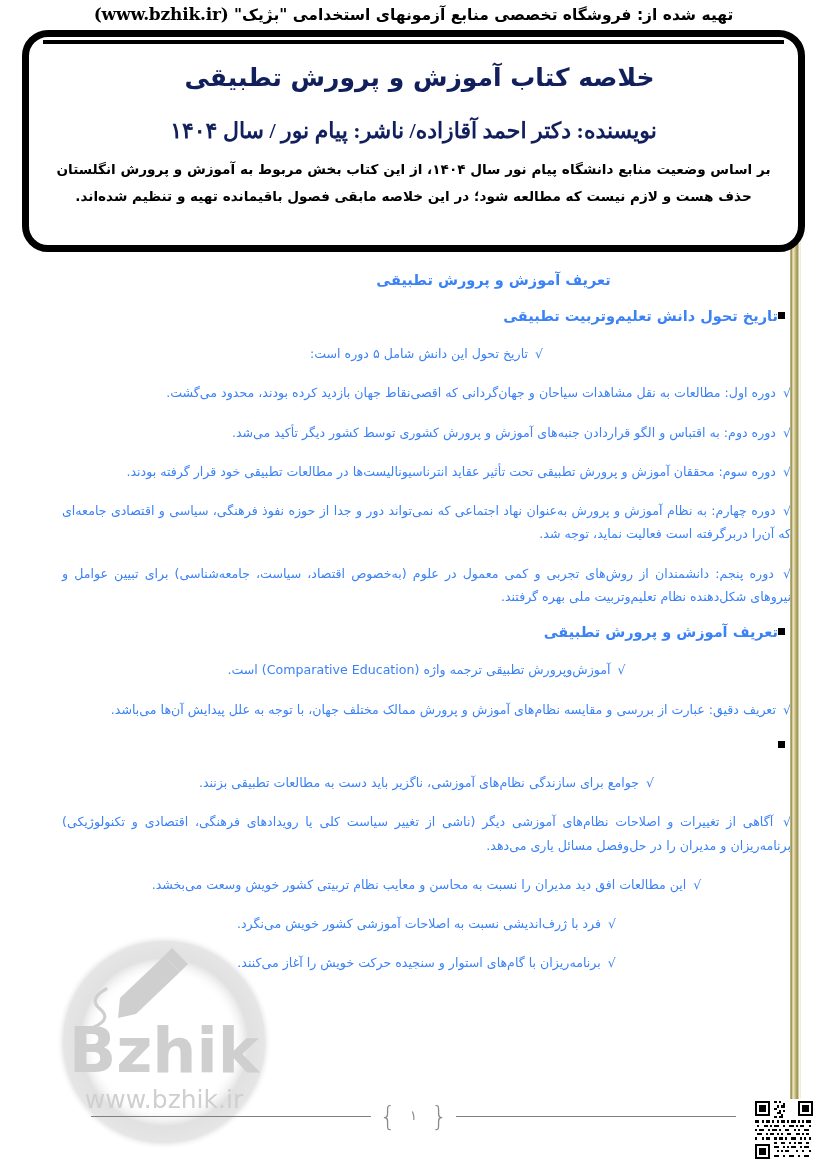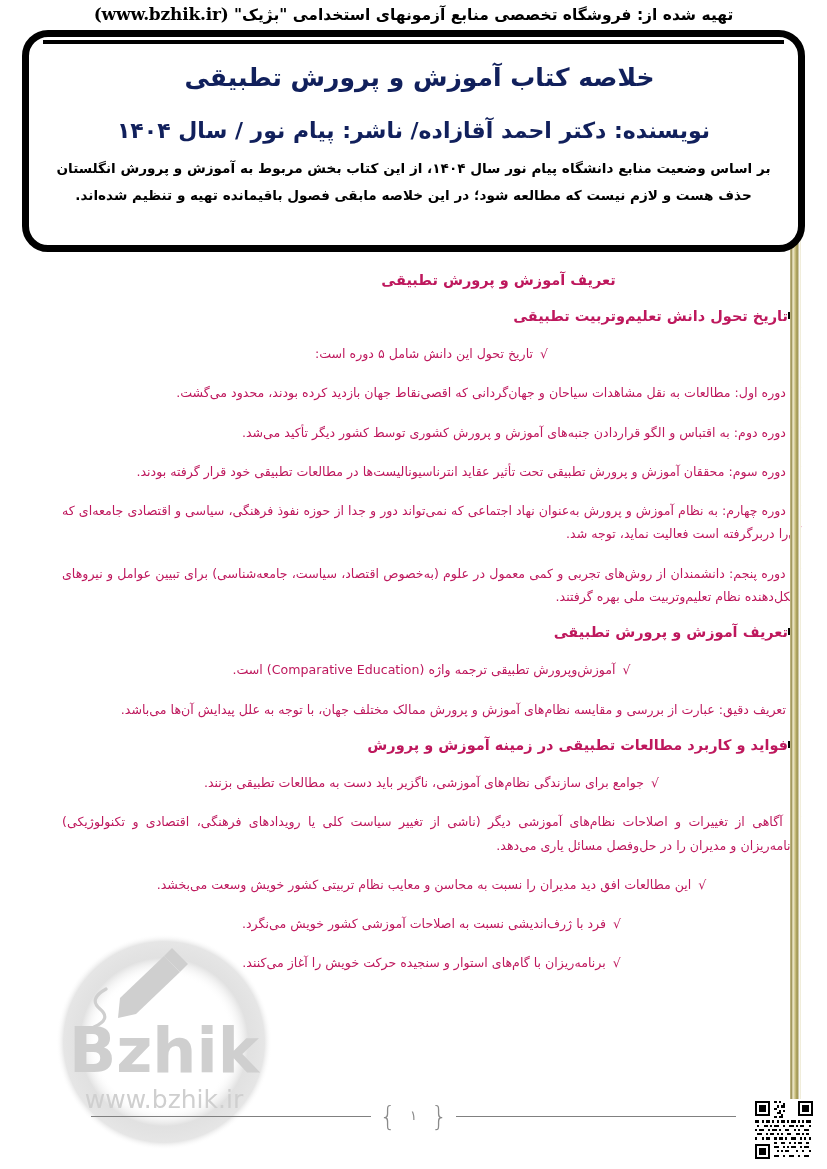--- a/index.html
+++ b/index.html
@@ -68,20 +68,21 @@
     color: #11205c;
     letter-spacing: 0px;
     padding-left: 12px;
   }
   .title-author {
     margin-top: 26px;
     text-align: center;
     font-size: 22px;
     font-weight: 700;
     color: #11205c;
+    font-family: Liberation Serif, serif;
   }
   .title-note {
     margin: 12px 24px 0 24px;
     text-align: center;
     font-size: 13.6px;
     font-weight: 700;
     color: #000000;
     line-height: 1.95;
   }
 
@@ -112,24 +113,24 @@
     height: 230px;
     z-index: 1;
     pointer-events: none;
   }
   .watermark svg { display: block; }
 
   
   .content {
     position: absolute;
     top: 272px;
-    right: 26px;
+    right: 36px;
     left: 26px;
     z-index: 3;
-    color: #be185d;
+    color: #3b82f6;
   }
   .sec-title {
     text-align: center;
     font-size: 14.5px;
     font-weight: 700;
     margin: 0 0 20px 0;
     padding-left: 170px;
   }
   .heading {
     font-size: 14.5px;
@@ -272,21 +273,21 @@
   <div>
     <div class="heading">
       <span class="sq"></span><span>تعریف آموزش و پرورش تطبیقی</span>
     </div>
     <p class="item center"><span class="chk">√</span> <span>آموزش‌وپرورش تطبیقی ترجمه واژه (Comparative Education) است.</span></p>
     <p class="item rightish"><span class="chk">√</span> <span>تعریف دقیق: عبارت از بررسی و مقایسه نظام‌های آموزش و پرورش ممالک مختلف جهان، با توجه به علل پیدایش آن‌ها می‌باشد.</span></p>
   </div>
 
   <div>
     <div class="heading">
-      <span class="sq"></span><span>فواید و کاربرد مطالعات تطبیقی در زمینه آموزش و پرورش</span>
+      <span class="sq"></span>
     </div>
     <p class="item center"><span class="chk">√</span> <span>جوامع برای سازندگی نظام‌های آموزشی، ناگزیر باید دست به مطالعات تطبیقی بزنند.</span></p>
     <p class="item"><span class="chk">√</span> <span>آگاهی از تغییرات و اصلاحات نظام‌های آموزشی دیگر (ناشی از تغییر سیاست کلی یا رویدادهای فرهنگی، اقتصادی و تکنولوژیکی) برنامه‌ریزان و مدیران را در حل‌وفصل مسائل یاری می‌دهد.</span></p>
     <p class="item center"><span class="chk">√</span> <span>این مطالعات افق دید مدیران را نسبت به محاسن و معایب نظام تربیتی کشور خویش وسعت می‌بخشد.</span></p>
     <p class="item center"><span class="chk">√</span> <span>فرد با ژرف‌اندیشی نسبت به اصلاحات آموزشی کشور خویش می‌نگرد.</span></p>
     <p class="item center"><span class="chk">√</span> <span>برنامه‌ریزان با گام‌های استوار و سنجیده حرکت خویش را آغاز می‌کنند.</span></p>
   </div>
 </div>
 
 <div class="footer">

